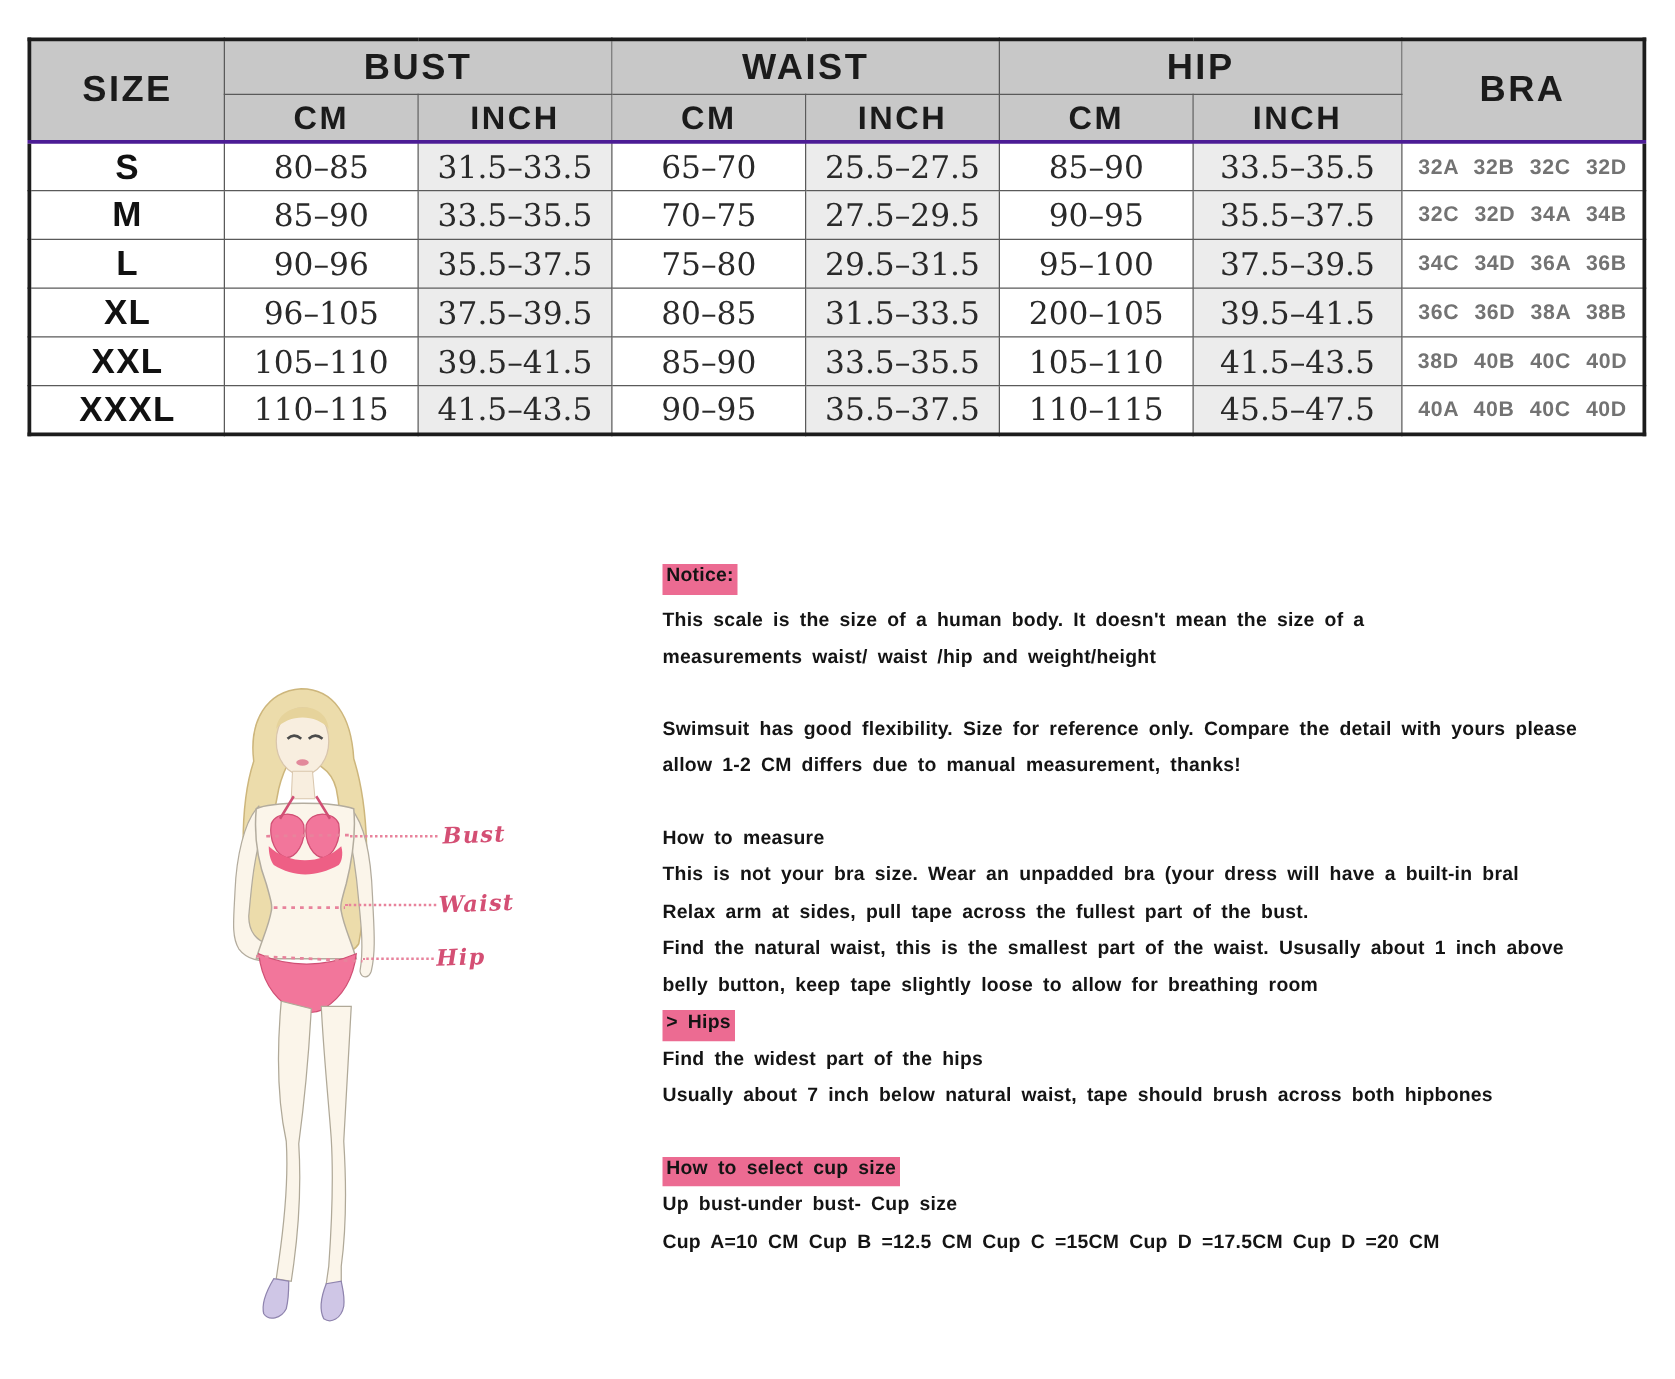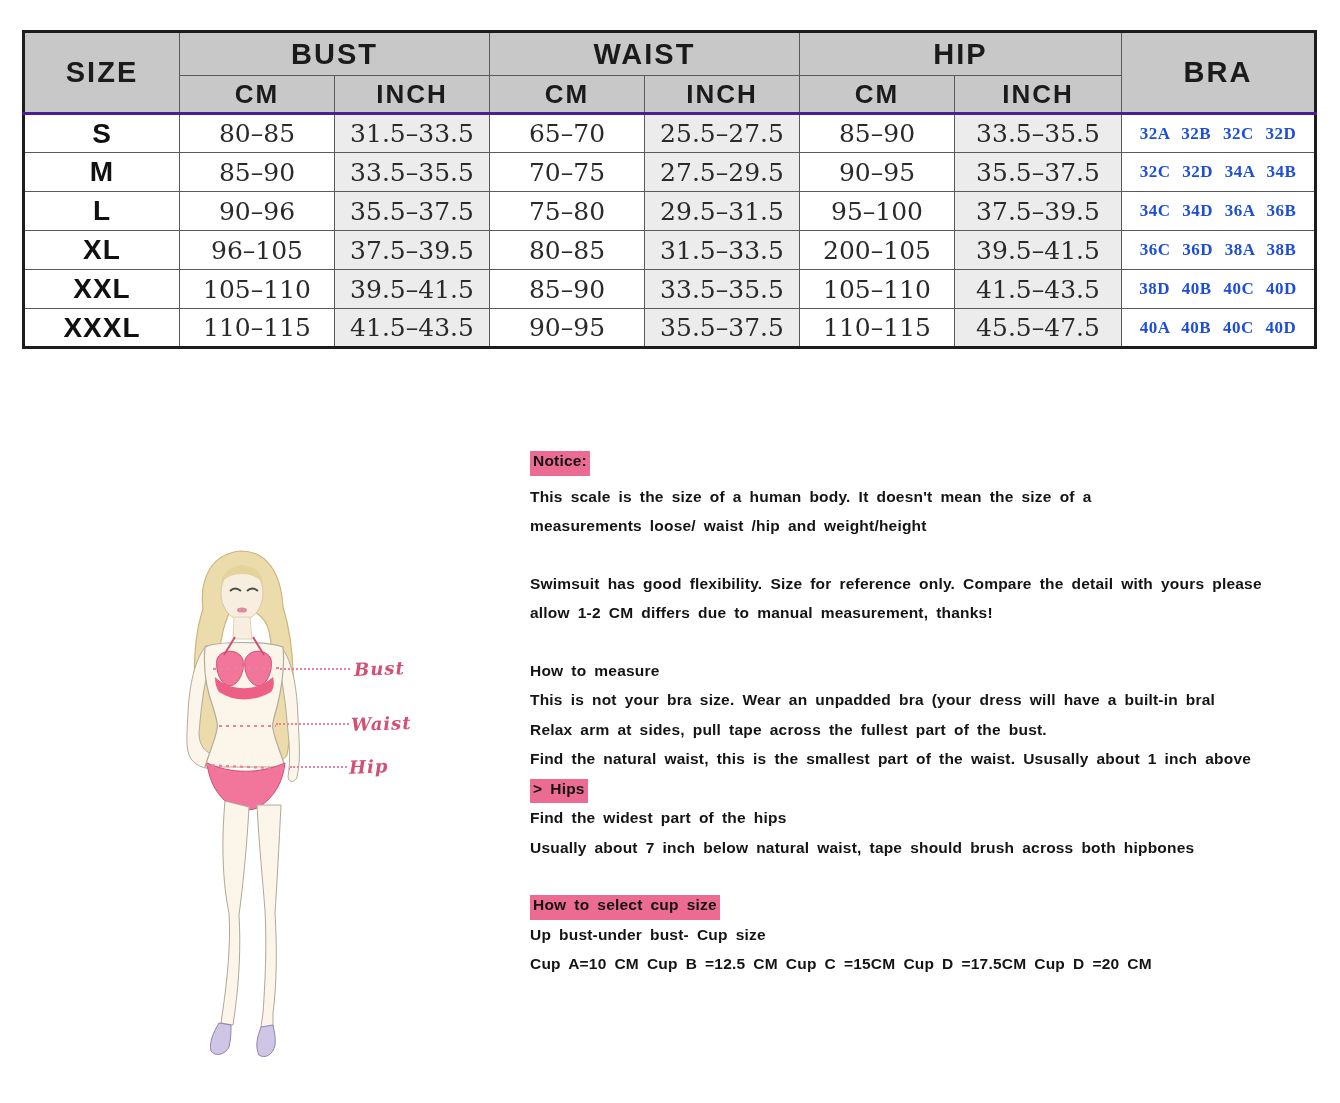--- a/index.html
+++ b/index.html
@@ -17,22 +17,22 @@
   table.size-table thead th { background:#c8c8c8; color:#1b1b1b; font-weight:700;
       letter-spacing:2px; border-bottom-width:1px; }
   tr.hdr-top th { height:44px; font-size:29px; }
   tr.hdr-sub th { height:38px; font-size:26px; }
   table.size-table thead { border-bottom:3px solid #4c1d95; }
   th.span-cell { font-size:30px; }
   tbody td { height:39px; background:#ffffff; }
   td.num { font-family:"DejaVu Serif", serif; font-size:25px; color:#2a2a2a; }
   td.inch-col { background:#ececec; }
   td.size-col { font-size:28px; font-weight:700; color:#111; letter-spacing:1px; }
-  td.bra-col { font-size:17px; font-weight:600; color:#1d4ed8; letter-spacing:0.5px;
-               word-spacing:7px;font-family:Liberation Serif, serif; }
+  td.bra-col { font-size:17px; font-weight:600; color:#737373; letter-spacing:0.5px;
+               word-spacing:7px; }
 
   
   .figure-wrap { position:absolute; left:135px; top:545px; width:280px; height:530px; }
   .leader { position:absolute; border-top:2px dotted #e8839c; height:0; }
   .leader-bust  { left:280px; top:668px; width:70px; }
   .leader-waist { left:276px; top:723px; width:73px; }
   .leader-hip   { left:290px; top:766px; width:57px; }
   .measure-label { position:absolute; font-family:"DejaVu Serif", serif;
       font-style:italic; font-weight:700; font-size:18px; color:#d44f74;
       transform:rotate(-2deg); letter-spacing:1px; }
@@ -190,29 +190,30 @@
   <div class="leader leader-waist"></div>
   <div class="leader leader-hip"></div>
   <span class="measure-label lbl-bust">Bust</span>
   <span class="measure-label lbl-waist">Waist</span>
   <span class="measure-label lbl-hip">Hip</span>
 
   <div class="notice-block">
     <div class="tline"><span class="hl">Notice:</span></div>
     <div class="gap6"></div>
     <div class="tline">This scale is the size of a human body. It doesn't mean the size of a</div>
-    <div class="tline">measurements loose/ waist /hip and weight/height</div>
+    <div class="tline">measurements waist/ waist /hip and weight/height</div>
     <div class="gap28"></div>
     <div class="tline">Swimsuit has good flexibility. Size for reference only. Compare the detail with yours please</div>
     <div class="tline">allow 1-2 CM differs due to manual measurement, thanks!</div>
     <div class="gap28"></div>
     <div class="tline">How to measure</div>
     <div class="tline">This is not your bra size. Wear an unpadded bra (your dress will have a built-in bral</div>
     <div class="tline">Relax arm at sides, pull tape across the fullest part of the bust.</div>
     <div class="tline">Find the natural waist, this is the smallest part of the waist. Ususally about 1 inch above</div>
+    <div class="tline">belly button, keep tape slightly loose to allow for breathing room</div>
     <div class="tline"><span class="hl">&gt; Hips</span></div>
     <div class="tline">Find the widest part of the hips</div>
     <div class="tline">Usually about 7 inch below natural waist, tape should brush across both hipbones</div>
     <div class="gap28"></div>
     <div class="tline"><span class="hl">How to select cup size</span></div>
     <div class="tline">Up bust-under bust- Cup size</div>
     <div class="tline">Cup A=10 CM Cup B =12.5 CM Cup C =15CM Cup D =17.5CM Cup D =20 CM</div>
   </div>
 
 </div>

